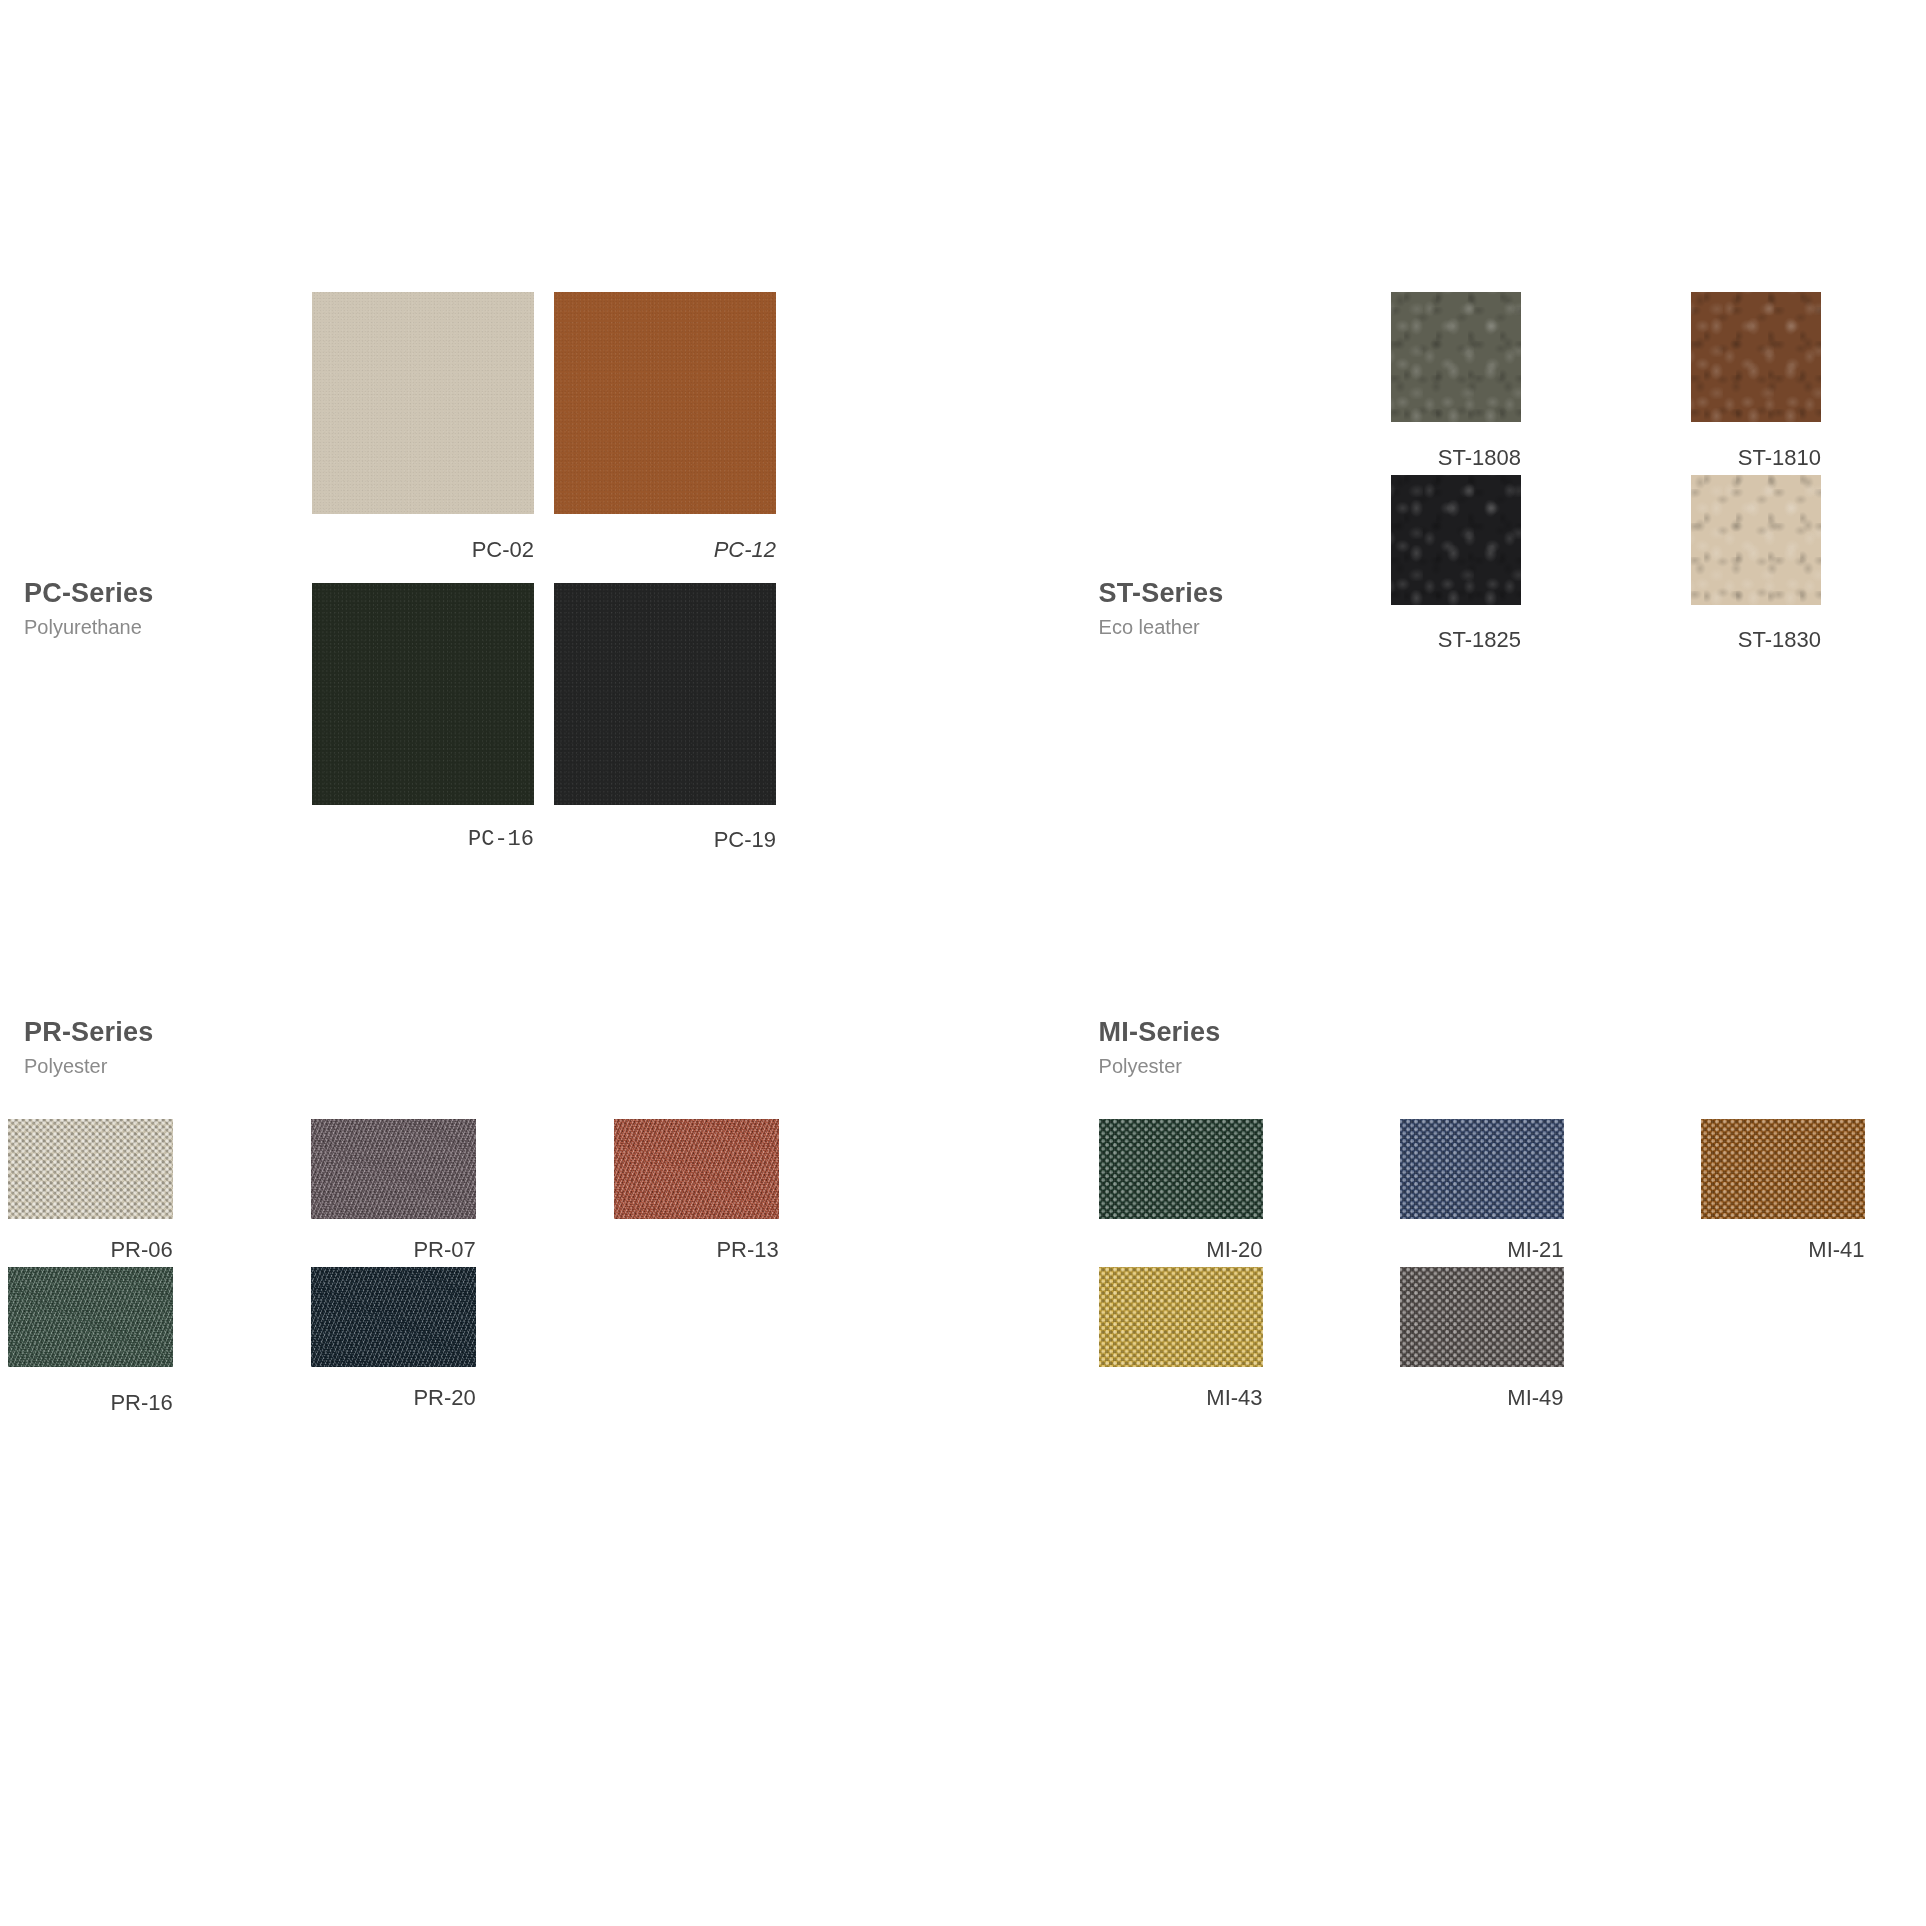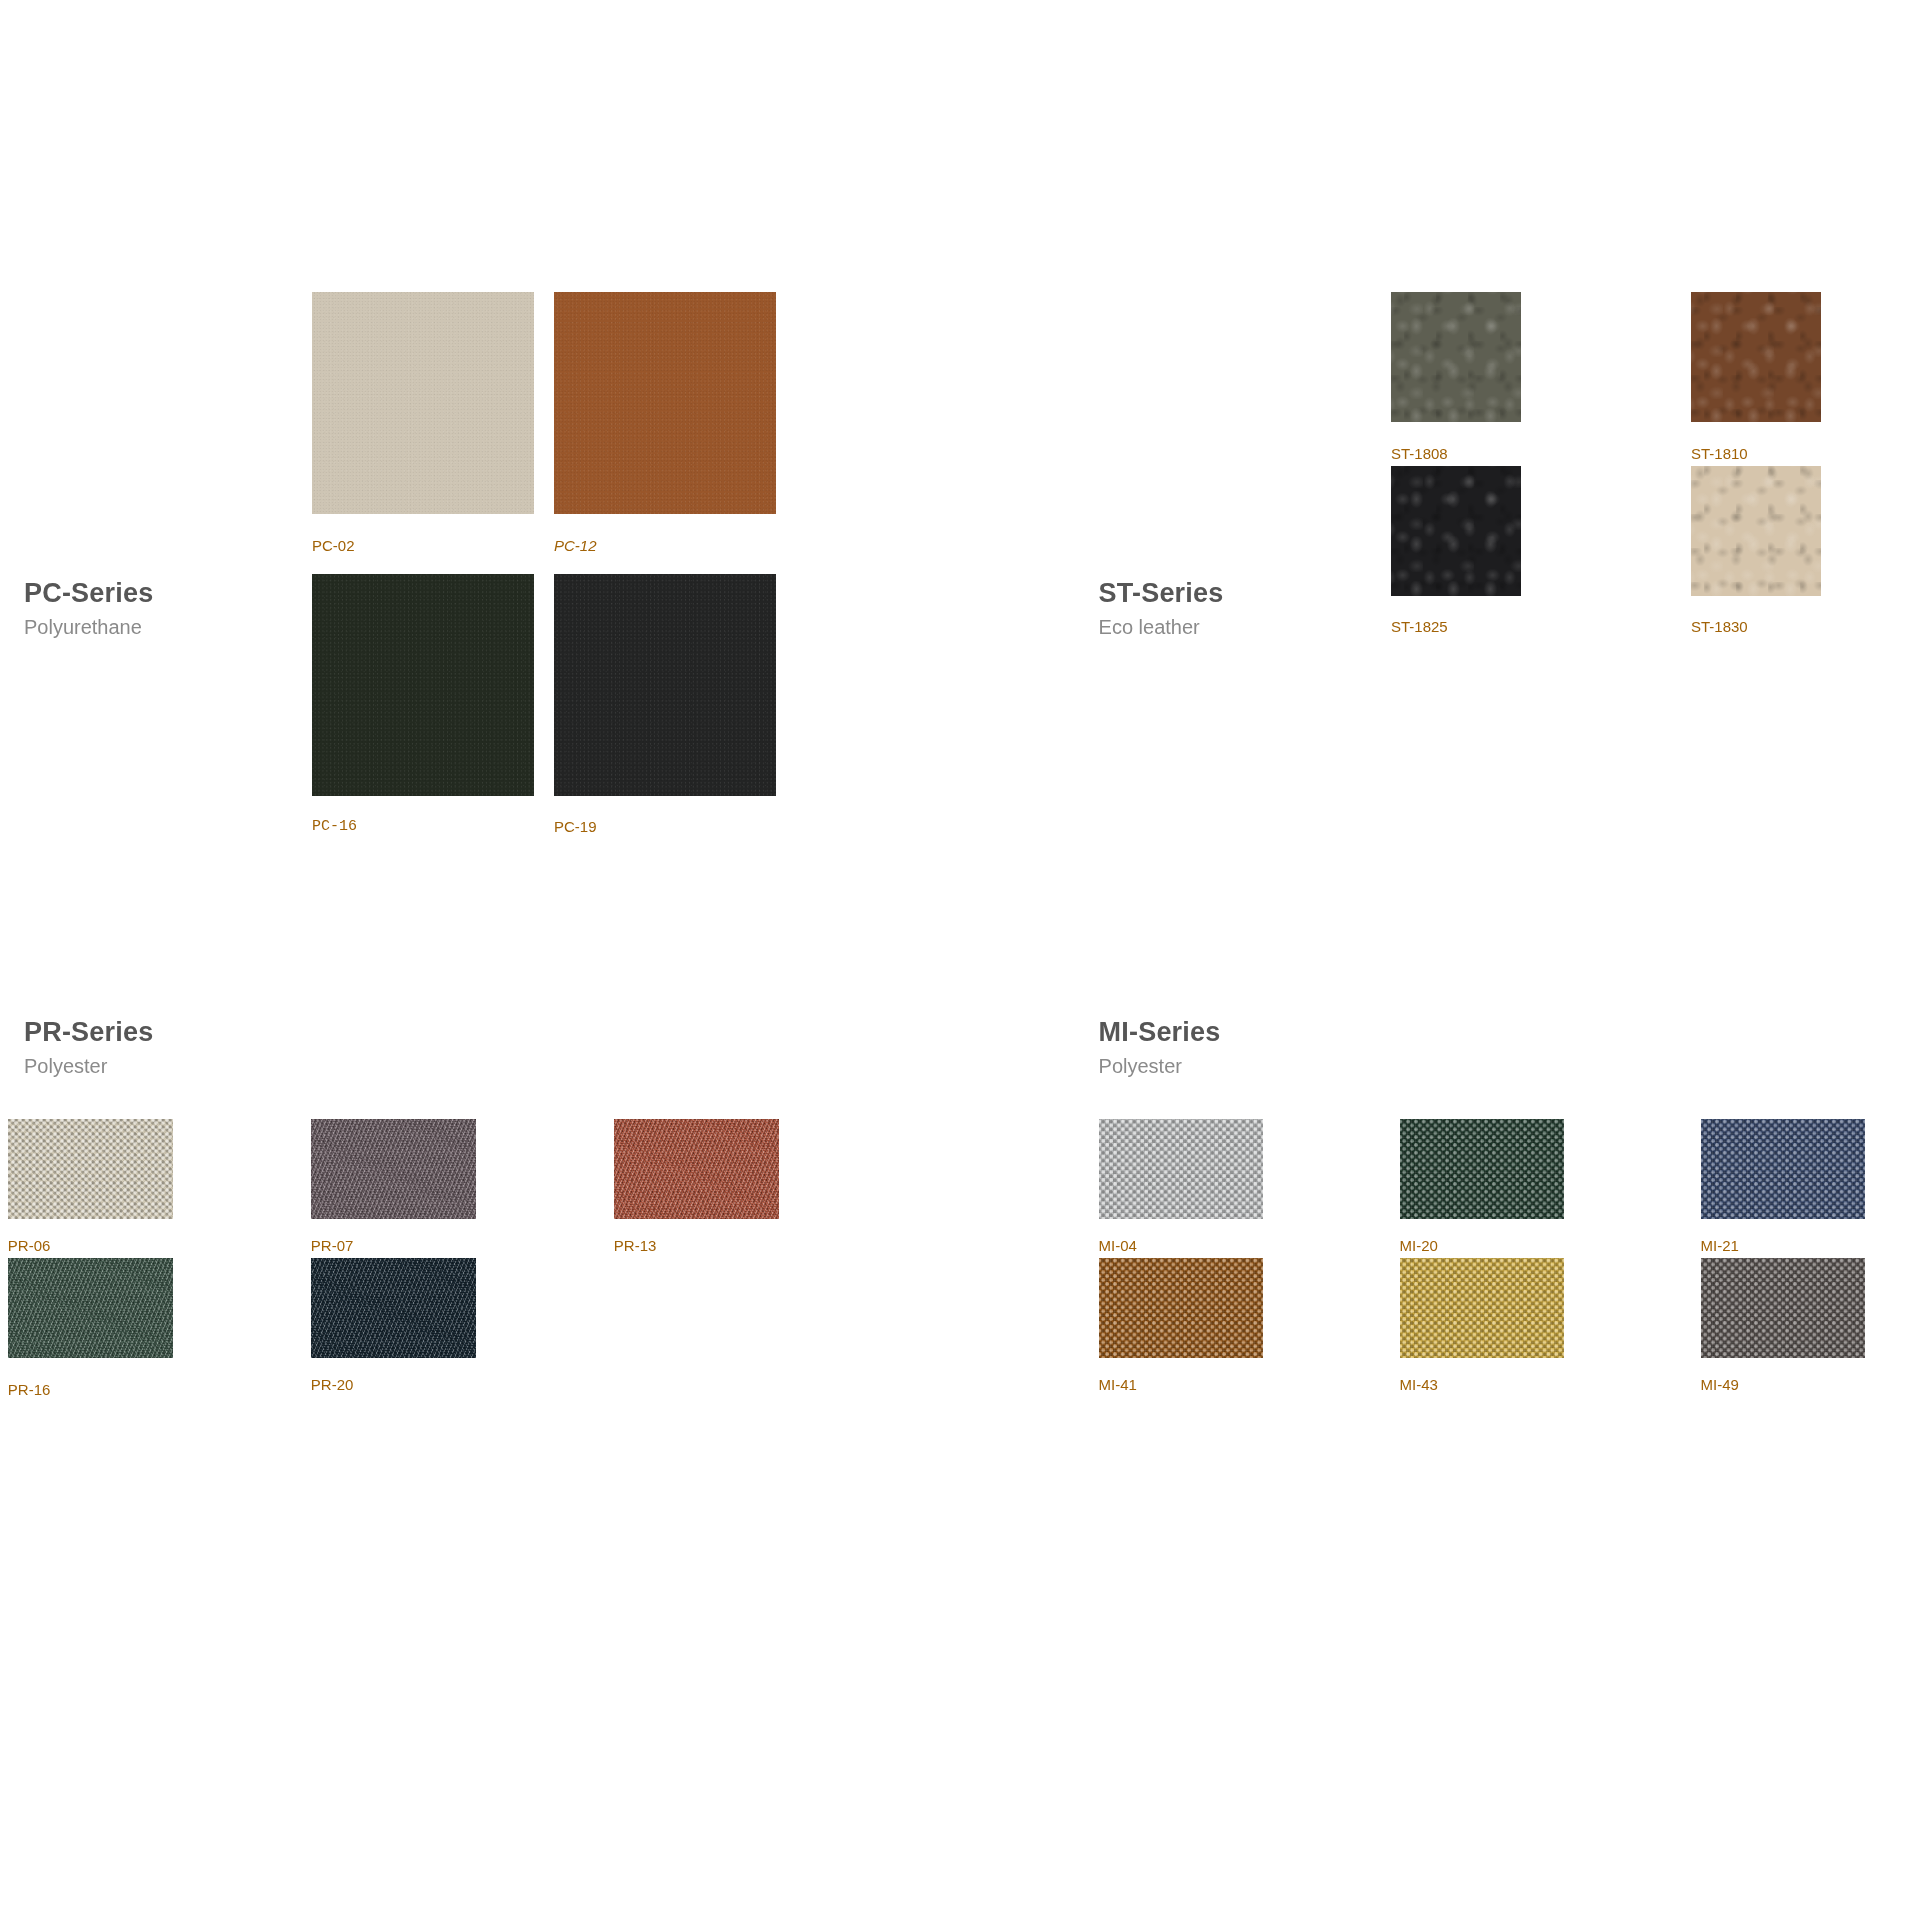--- a/index.html
+++ b/index.html
@@ -39,23 +39,23 @@
   
   .swatch-grid { position: absolute; display: grid; }
   .swatch-cell { position: relative; }
   .swatch {
     width: 100%;
     position: relative;
     overflow: hidden;
     background-color: #ccc;
   }
   .swatch-label {
-    text-align: left;
-    font-size: 15px;
-    color: #a16207;
+    text-align: right;
+    font-size: 22px;
+    color: #404040;
     font-family: "Liberation Sans", sans-serif;
     white-space: nowrap;
   }
 
   
   
   .tex-pu::after {
     content: "";
     position: absolute; inset: -20%;
     background-image:
@@ -248,24 +248,20 @@
 
 <div class="series-block" style="left:1079px; top:996px; width:848px;">
 
   <div class="series-head" style="left:19.6px; top:22px; width:261px;">
     <div class="series-title">MI-Series</div>
     <div class="series-sub">Polyester</div>
   </div>
 
   <div class="swatch-grid" style="left:19.6px; top:123px; grid-template-columns:164px 164px 164px; column-gap:137px; row-gap:4.3px;">
 
-    <div class="swatch-cell">
-      <div class="swatch tex-basket" style="height:100px; background-color:#c8cacb;"></div>
-      <div class="swatch-label" style="margin-top:18px;">MI-04</div>
-    </div>
 
     <div class="swatch-cell">
       <div class="swatch tex-basket" style="height:100px; background-color:#1e3b2c;"></div>
       <div class="swatch-label" style="margin-top:18px;">MI-20</div>
     </div>
 
     <div class="swatch-cell">
       <div class="swatch tex-basket" style="height:100px; background-color:#34476e;"></div>
       <div class="swatch-label" style="margin-top:18px;">MI-21</div>
     </div>

